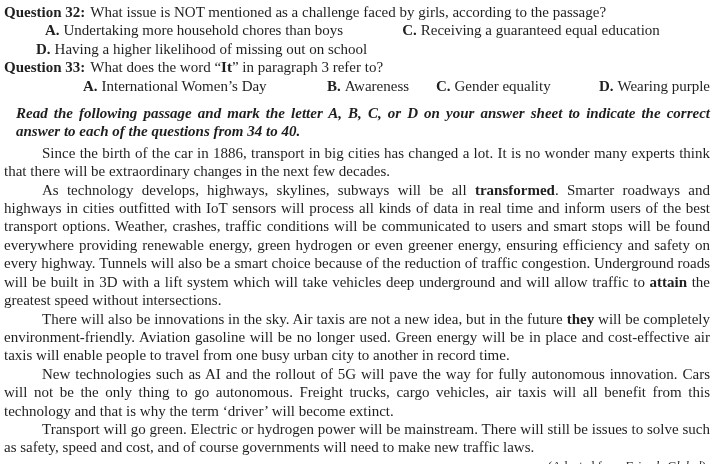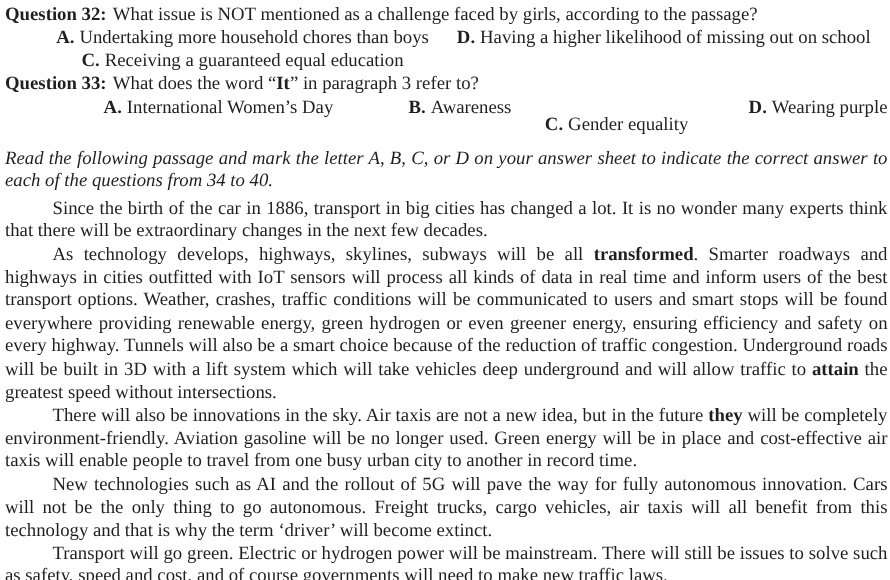--- a/index.html
+++ b/index.html
@@ -18,26 +18,27 @@
     display:grid;
     grid-template-columns:316px 1fr;
     padding-left:32px;
     text-align:center;
   }
   .opt { white-space:nowrap; }
   .opt-letter { font-weight:bold; margin-right:4px; }
   .opts-row { display:flex; padding-left:32px;justify-content:flex-end; }
   .opts-row .opt:nth-child(1){ width:212px; }
   .opts-row .opt:nth-child(2){ width:109px;margin-left:32px; }
-  .opts-row .opt:nth-child(3){ width:163px;margin-top:14px; }
+  .opts-row .opt:nth-child(3){ width:163px; }
   .instruction {
-    font-weight:normal;
+    font-weight:bold;
     font-style:italic;
     margin-top:9px;
     text-align:justify;
+    margin-left:12px;
   }
   .passage { margin-top:3px; }
   .para {
     text-indent:38px;
     text-align:justify;
   }
   .kw { font-weight:bold; }
   .attribution {
     text-align:right;
     font-size:12.5px;
@@ -52,24 +53,24 @@
 
   <section>
     <div class="qline">
       <span class="qlabel">Question 32:</span><span class="qtext">What issue is NOT mentioned as a challenge faced by girls, according to the passage?</span>
     </div>
     <div class="opts2col">
       <div class="opt">
         <span class="opt-letter">A.</span><span>Undertaking more household chores than boys</span>
       </div>
       <div class="opt">
-        <span class="opt-letter">D.</span><span>Having a higher likelihood of missing out on school</span>
+        <span class="opt-letter">C.</span><span>Receiving a guaranteed equal education</span>
       </div>
       <div class="opt">
-        <span class="opt-letter">C.</span><span>Receiving a guaranteed equal education</span>
+        <span class="opt-letter">D.</span><span>Having a higher likelihood of missing out on school</span>
       </div>
     </div>
   </section>
 
   <section>
     <div class="qline">
       <span class="qlabel">Question 33:</span><span class="qtext"><span>What does the word “</span><span class="kw">It</span><span>” in paragraph 3 refer to?</span></span>
     </div>
     <div class="opts-row">
       <div class="opt">

